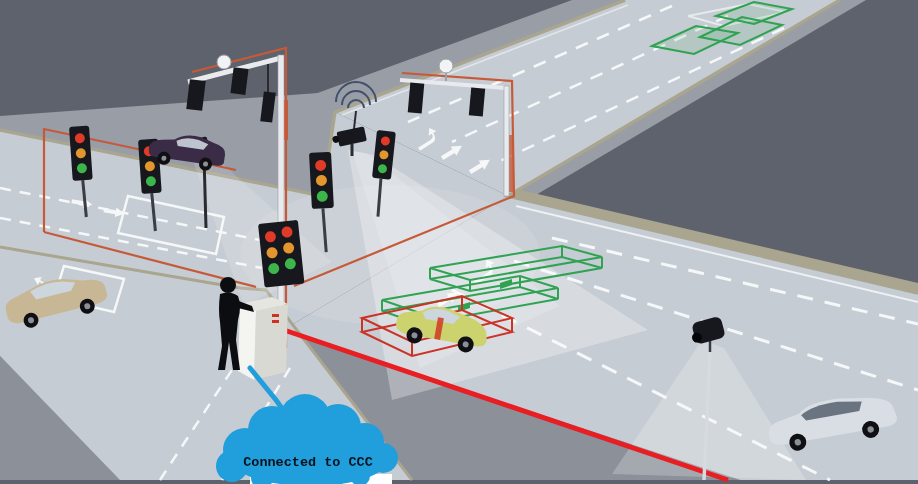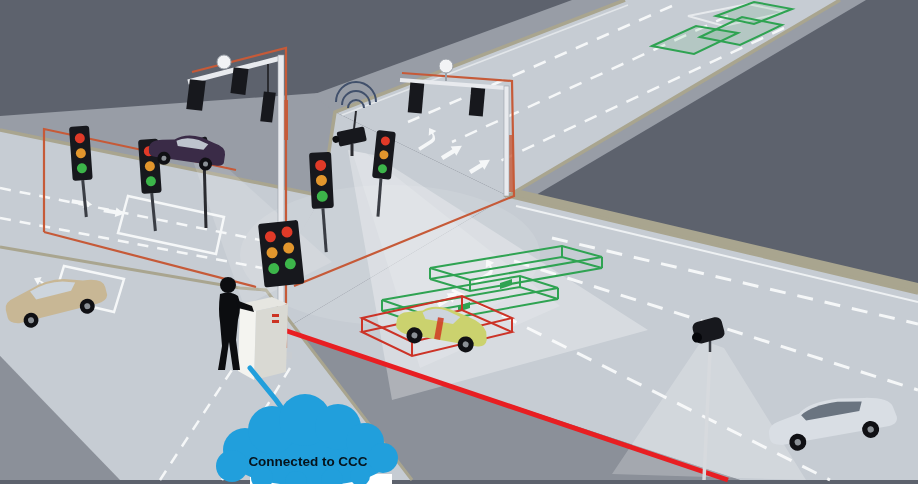--- a/index.html
+++ b/index.html
@@ -1,17 +1,17 @@
 <!DOCTYPE html>
 <html style="--sky: #5d626d; --road: #c6ccd3; --sidewalk: #989da6; --sidewalk_dark: #8b9099; --curb: #a9a58f; --marking: #f5f7f8; --cable: #c65a38; --trunk: #e81e22; --zone_green: #2fa352; --zone_red: #cc3327; --link: #219fdc; --cloud: #219fdc; --cloud_text: #06131c; --panel: #17181d; --pole: #e8eaee; --wifi: #41506b; --light_red: #e03a28; --light_yellow: #e2962d; --light_green: #3cb54a; --car_purple: #3a2b47; --car_beige: #c8b795; --car_yellow: #cbd26e; --car_silver: #d9dee4;"><head>
 <meta charset="utf-8">
 <style>
   html,body{margin:0;padding:0;background:#30333a;}
   #stage{width:918px;height:484px;position:relative;overflow:hidden;
-         font-family:Liberation Sans, sans-serif;}
+         font-family:Liberation Mono, monospace;}
   svg{display:block;}
   .c-sky{fill:var(--sky);}
   .c-road{fill:var(--road);}
   .c-side{fill:var(--sidewalk);}
   .c-side2{fill:var(--sidewalk_dark);}
   .c-curbstrip{fill:var(--curb);}
   .c-curb{stroke:var(--curb);fill:none;}
   .c-mark{stroke:var(--marking);fill:none;}
   .c-markf{fill:var(--marking);}
   .c-cable{stroke:var(--cable);fill:none;}

